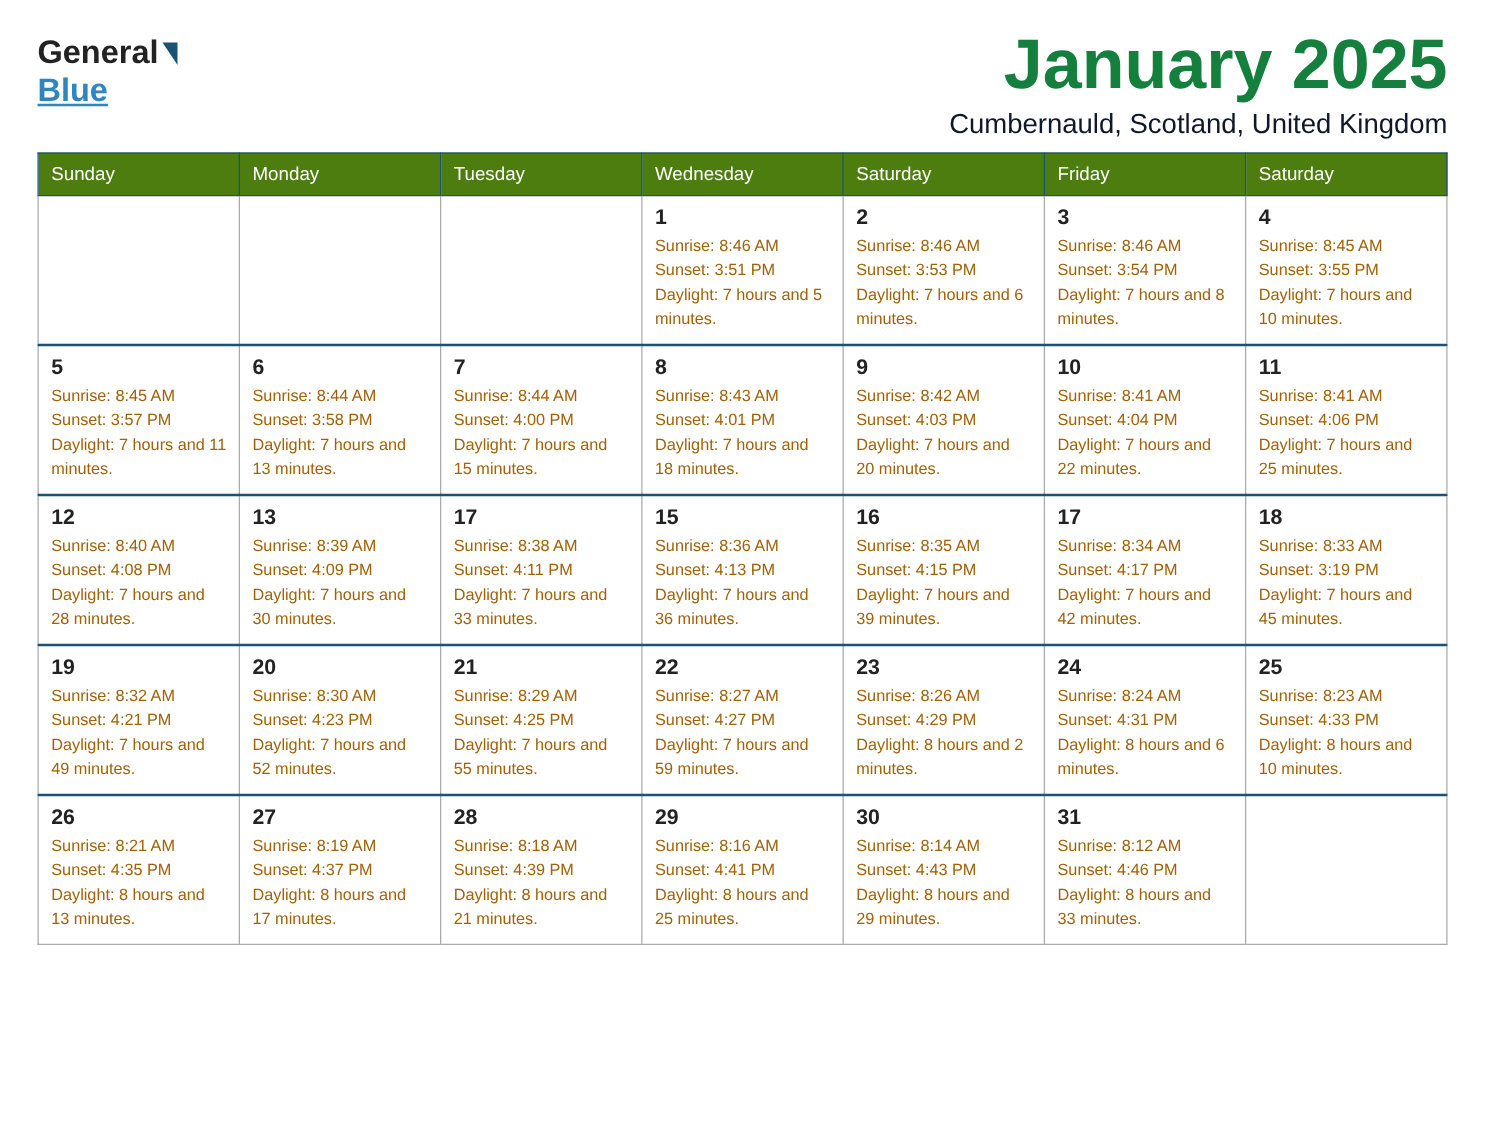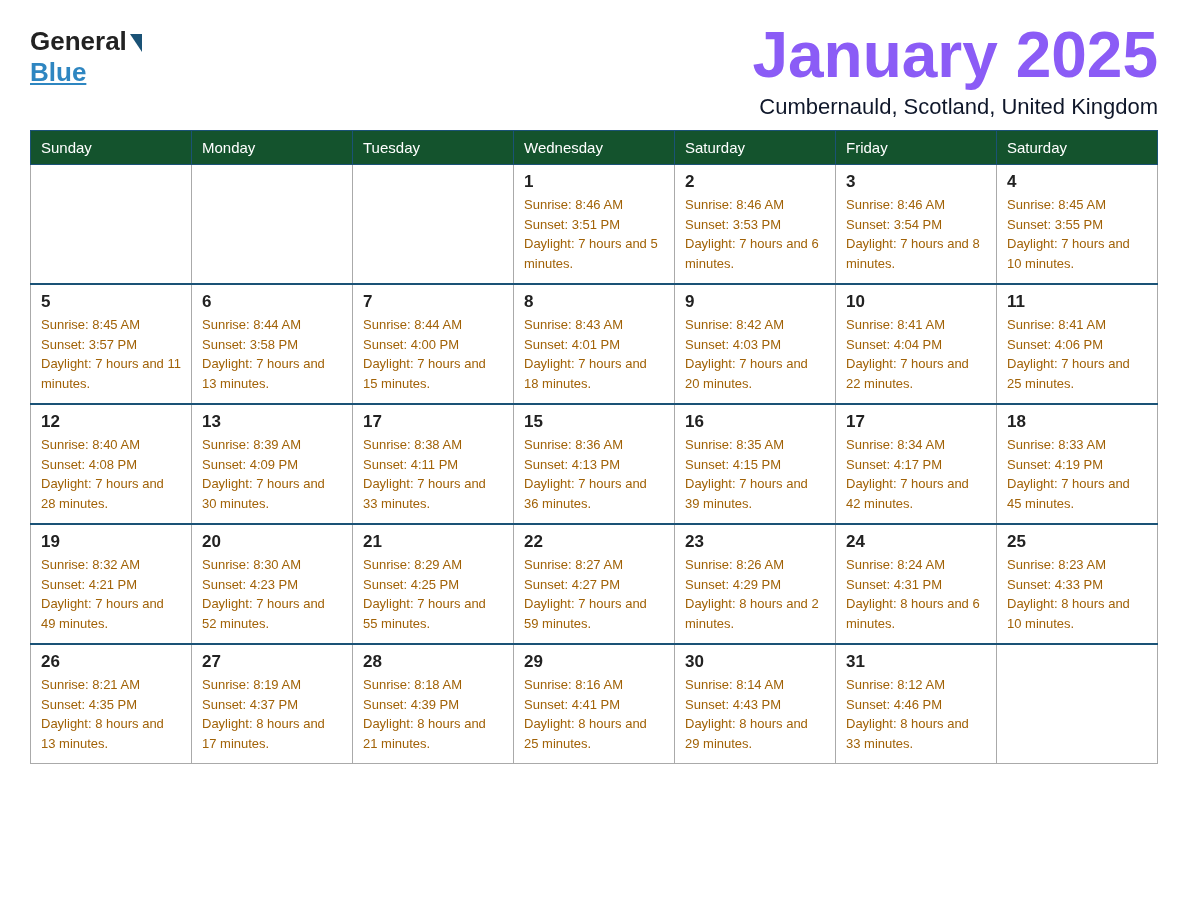--- a/index.html
+++ b/index.html
@@ -44,37 +44,37 @@
     .logo-text-blue {
       font-size: 26px;
       font-weight: bold;
       color: #2e86c1;
       text-decoration: underline;
     }
     .title-block {
       text-align: right;
     }
     .month-title {
-      font-size: 64px;
+      font-size: 56px;
       font-weight: bold;
-      color: #8b5cf6;
+      color: #15803d;
       line-height: 1.1;
     }
     .location-title {
       font-size: 22px;
       color: #0f172a;
       margin-top: 4px;
     }
     table {
       width: 100%;
       border-collapse: collapse;
       margin-top: 10px;
     }
     thead tr th {
-      background-color: #14532d;
+      background-color: #4d7c0f;
       color: #fff;
       font-size: 15px;
       font-weight: normal;
       padding: 8px 10px;
       text-align: left;
       border: 1px solid #1a5276;
     }
     tbody tr td {
       vertical-align: top;
       border: 1px solid #aaa;
@@ -242,21 +242,21 @@
         </td>
         <td>
           <div class="day-number">17</div>
           <div class="day-info" style="white-space: pre-line;">Sunrise: 8:34 AM
 Sunset: 4:17 PM
 Daylight: 7 hours and 42 minutes.</div>
         </td>
         <td>
           <div class="day-number">18</div>
           <div class="day-info" style="white-space: pre-line;">Sunrise: 8:33 AM
-Sunset: 4:19 PM
+Sunset: 3:19 PM
 Daylight: 7 hours and 45 minutes.</div>
         </td>
       </tr>
       <tr>
         <td>
           <div class="day-number">19</div>
           <div class="day-info" style="white-space: pre-line;">Sunrise: 8:32 AM
 Sunset: 4:21 PM
 Daylight: 7 hours and 49 minutes.</div>
         </td>

